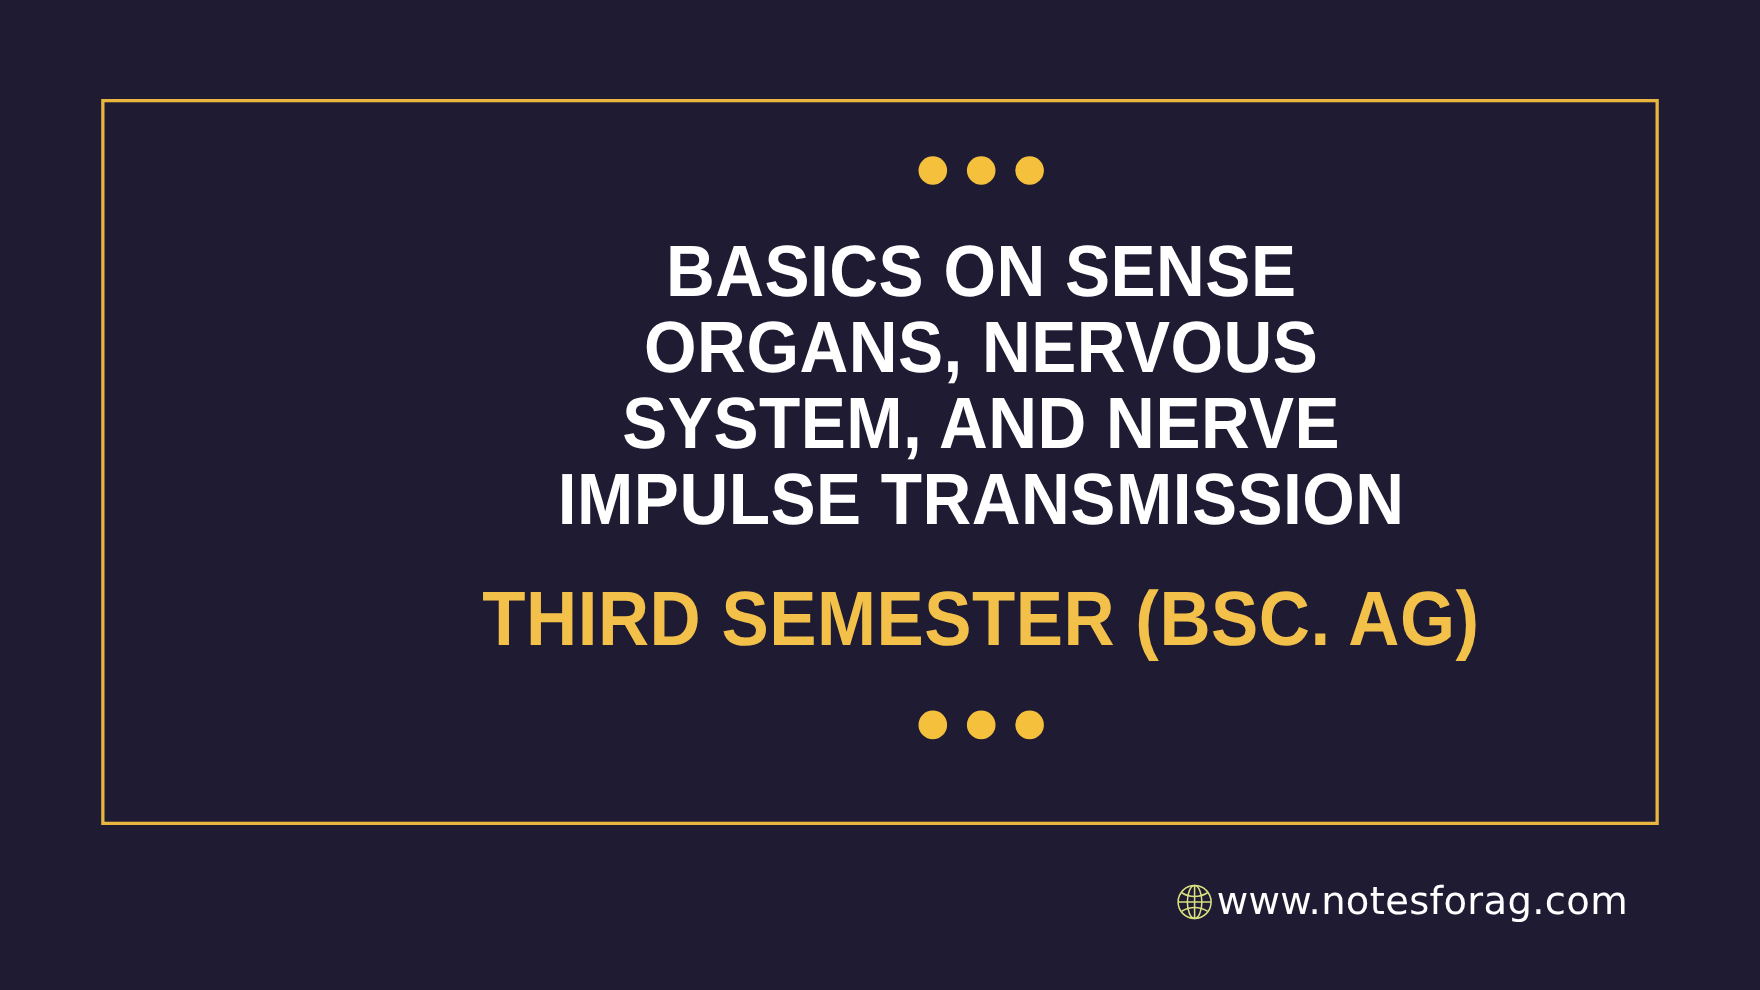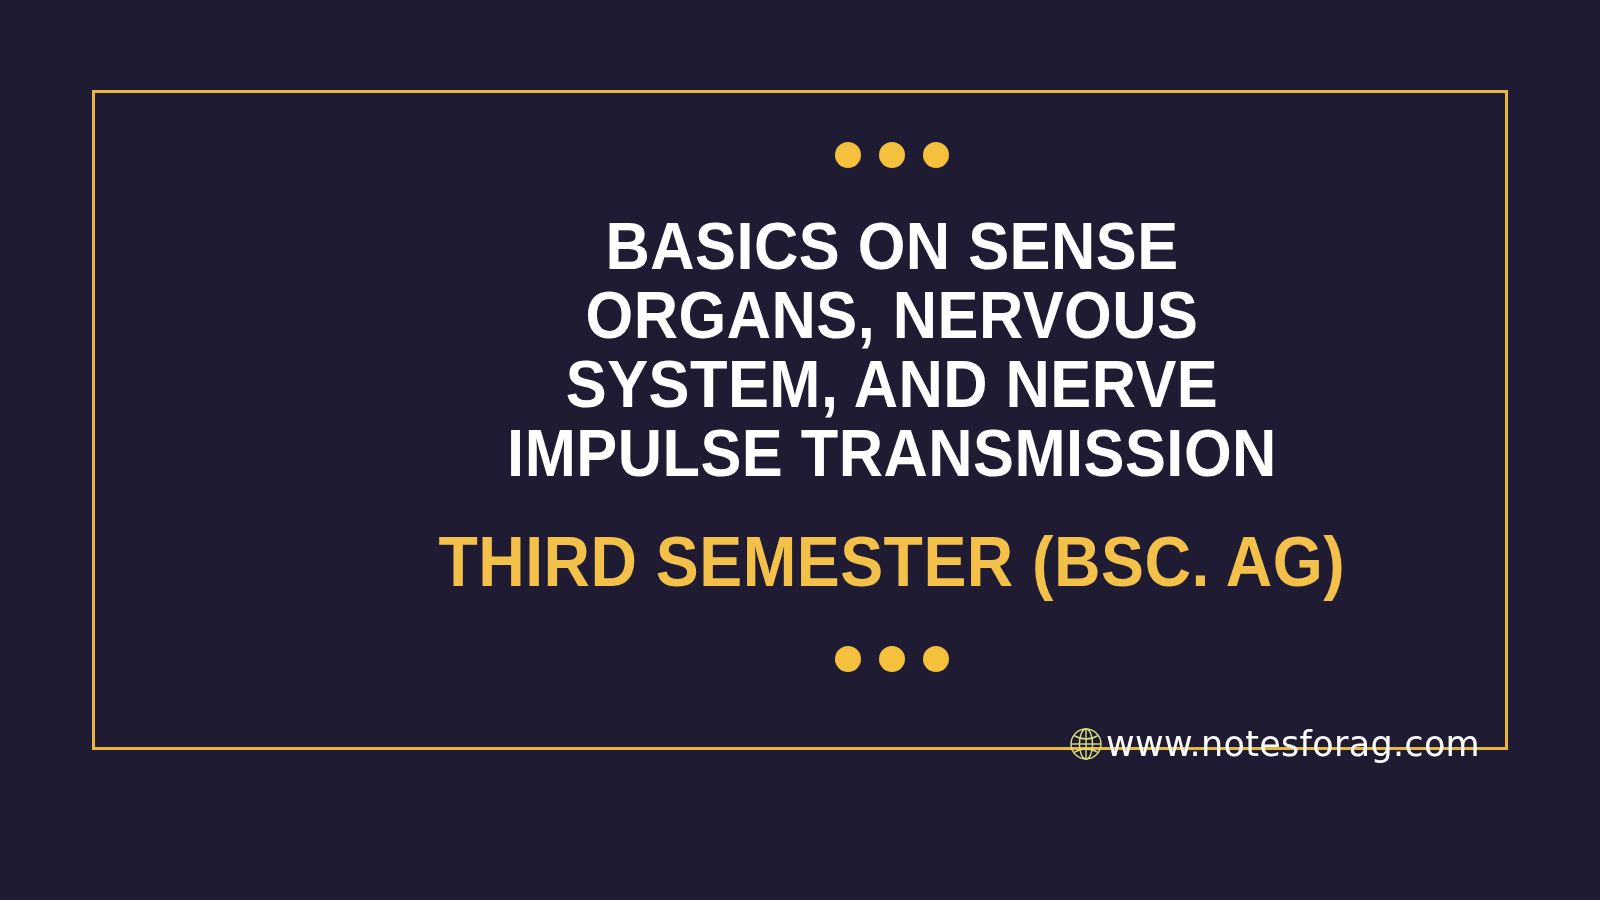--- a/index.html
+++ b/index.html
@@ -92,21 +92,21 @@
     transform: scaleX(0.92);
     transform-origin: center center;
     white-space: nowrap;
     text-align: center;
   }
 
   
   #footer {
     position: absolute;
     right: 120px;
-    top: 724px;
+    top: 800px;
     display: flex;
   }
   #globe-icon {
     width: 40px;
     height: 40px;
     display: block;
     flex: 0 0 auto;
   }
   #site-url {
     color: #FFFFFF;

